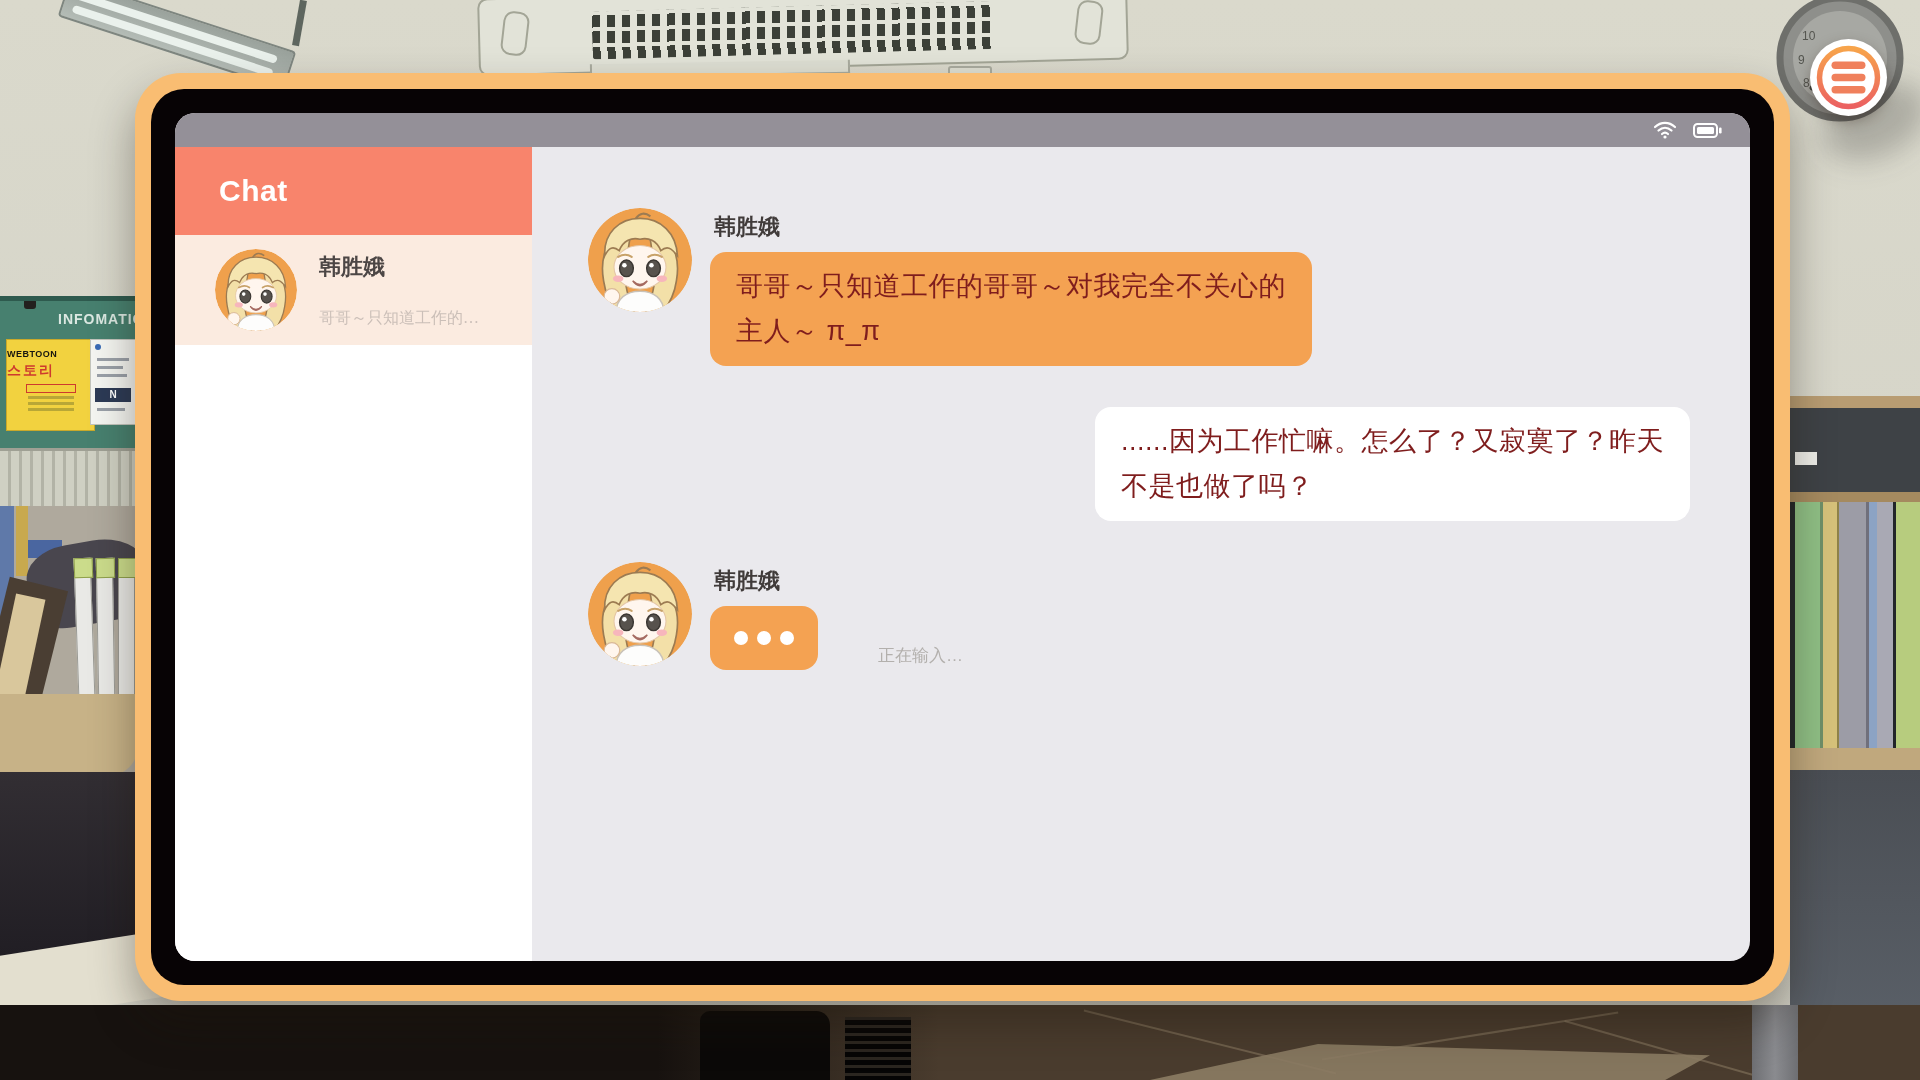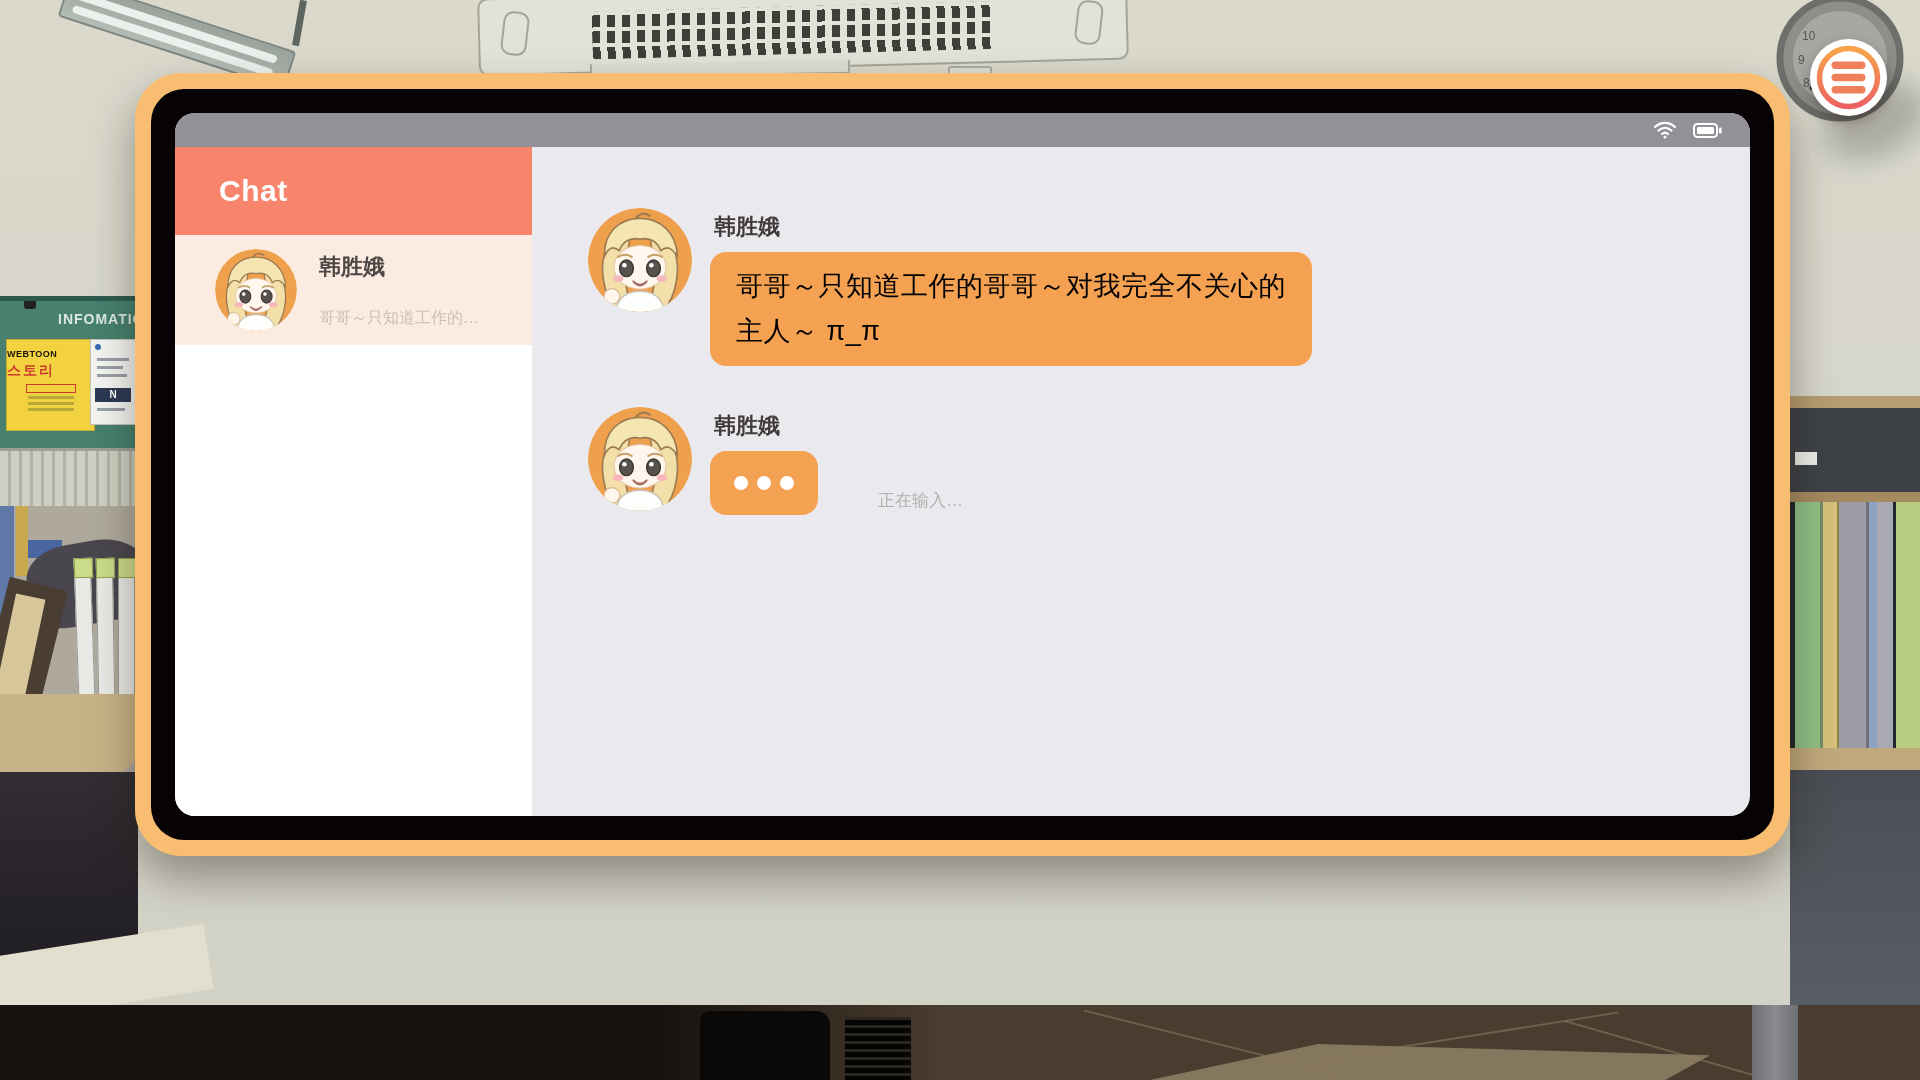--- a/index.html
+++ b/index.html
@@ -76,21 +76,21 @@
   .sil1 { position:absolute; left:700px; top:6px; width:130px; height:70px; background:#0B0908; border-radius:10px 14px 0 0; }
   .sil2 { position:absolute; left:845px; top:12px; width:66px; height:64px; background:repeating-linear-gradient(0deg,#060505 0 5px,#2B2620 5px 8px); }
   .seam { position:absolute; height:2px; background:#8D7C64; opacity:.55; }
   .s1 { left:1080px; top:36px; width:260px; transform:rotate(14deg); }
   .s2 { left:1320px; top:30px; width:300px; transform:rotate(-9deg); }
   .s3 { left:1560px; top:48px; width:240px; transform:rotate(16deg); }
   .tile-light { position:absolute; left:1150px; top:30px; width:560px; height:45px; background:#93846A; clip-path:polygon(0 100%,30% 20%,100% 45%,92% 100%); opacity:.8; }
   .pole { position:absolute; left:1752px; top:0; width:46px; height:75px; background:linear-gradient(90deg,#6E6F73,#8A8B8F,#6E6F73); }
 
   
-  .tablet { position:absolute; left:135px; top:73px; width:1655px; height:783px; background:#F9BD72; border-radius:46px; padding:16px; box-shadow:0 22px 44px rgba(30,20,10,.38); z-index:10; }
+  .tablet { position:absolute; left:135px; top:73px; width:1655px; height:928px; background:#F9BD72; border-radius:46px; padding:16px; box-shadow:0 22px 44px rgba(30,20,10,.38); z-index:10; }
   .bezel { width:100%; height:100%; background:#070305; border-radius:33px; padding:24px; }
   .screen { width:100%; height:100%; background:#EAE9ED; border-radius:20px; overflow:hidden; display:flex; flex-direction:column; }
 
   .statusbar { height:34px; flex:none; background:#949098; display:flex; align-items:center; justify-content:flex-end; gap:16px; padding-right:28px; }
   .statusbar svg { display:block; }
 
   .appbody { flex:1; display:flex; min-height:0; }
 
   
   .sidebar { width:357px; flex:none; background:#FFFFFF; display:flex; flex-direction:column; }
@@ -102,21 +102,21 @@
   .av-lg { width:104px; height:104px; }
   .chat-item-texts { min-width:0; }
   .chat-item-name { font-size:22px; font-weight:700; color:#4C4645; }
   .chat-item-preview { margin-top:26px; font-size:16px; color:#CBBFB8; white-space:nowrap; overflow:hidden; text-overflow:ellipsis; max-width:190px;font-family:Liberation Serif, serif; }
 
   
   .chat-main { flex:1; padding:61px 60px 0 56px; overflow:hidden; }
   .msg-group { display:flex; gap:18px; }
   .msg-col { display:flex; flex-direction:column; align-items:flex-start; }
   .msg-sender { font-size:22px; font-weight:600; color:#403B3A; margin:4px 0 10px 4px; }
-  .bubble { border-radius:16px; font-size:27px; line-height:45px; color:#000000; padding:12px 26px; white-space:pre-line; letter-spacing:.5px; }
+  .bubble { border-radius:16px; font-size:27px; line-height:45px; color:#7f1d1d; padding:12px 26px; white-space:pre-line; letter-spacing:.5px; }
   .bubble.orange { background:#F4A252; }
   .bubble.white { background:#FFFFFF; }
   .row-out { display:flex; justify-content:flex-end; margin-top:41px; }
   .row-in2 { margin-top:41px; }
   .typing-row { display:flex; align-items:flex-end; gap:12px; }
   .bubble.typing { width:108px; height:64px; display:flex; align-items:center; justify-content:center; gap:9px; padding:0; }
   .tdot { width:14px; height:14px; border-radius:50%; background:#FFFFFF; }
   .typing-status { font-size:17px; color:#B3B0AD; padding-bottom:3px;margin-left:48px; }
 
   
@@ -302,20 +302,24 @@
   </g>
 </svg>
                 </div>
               <div class="msg-col">
                 <div class="msg-sender">韩胜娥</div>
                 <div class="bubble orange">哥哥～只知道工作的哥哥～对我完全不关心的
 主人～ π_π</div>
               </div>
             </div>
 
+            <div class="row-out">
+              <div class="bubble white">......因为工作忙嘛。怎么了？又寂寞了？昨天
+不是也做了吗？</div>
+            </div>
 
             <div class="msg-group row-in2">
               <div class="avatar av-lg">
 <svg viewBox="0 0 100 100" xmlns="http://www.w3.org/2000/svg">
   <defs>
                       <clipPath id="avclip">
                         <circle cx="50" cy="50" r="50"></circle>
                       </clipPath>
                     </defs>
   <circle cx="50" cy="50" r="50" fill="#EFA04C"></circle>

